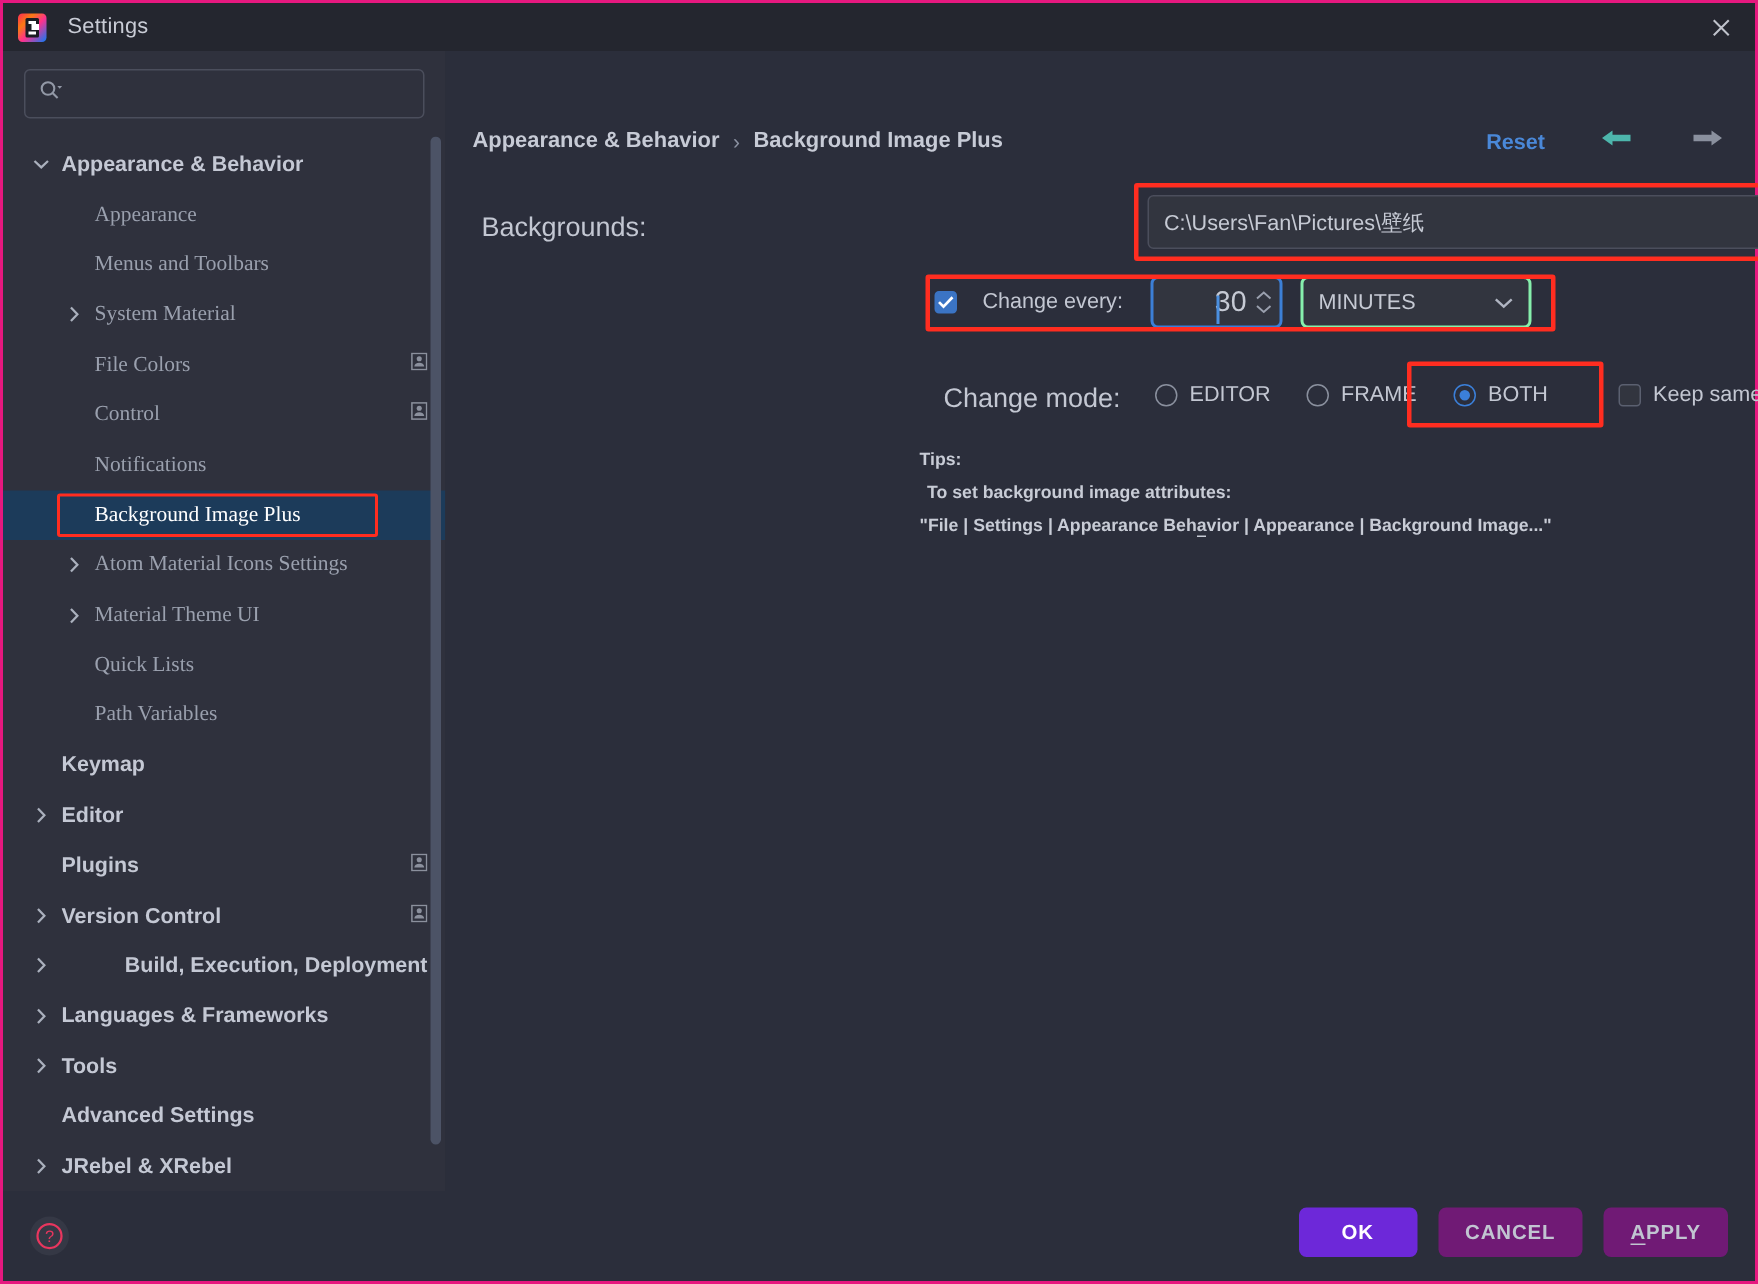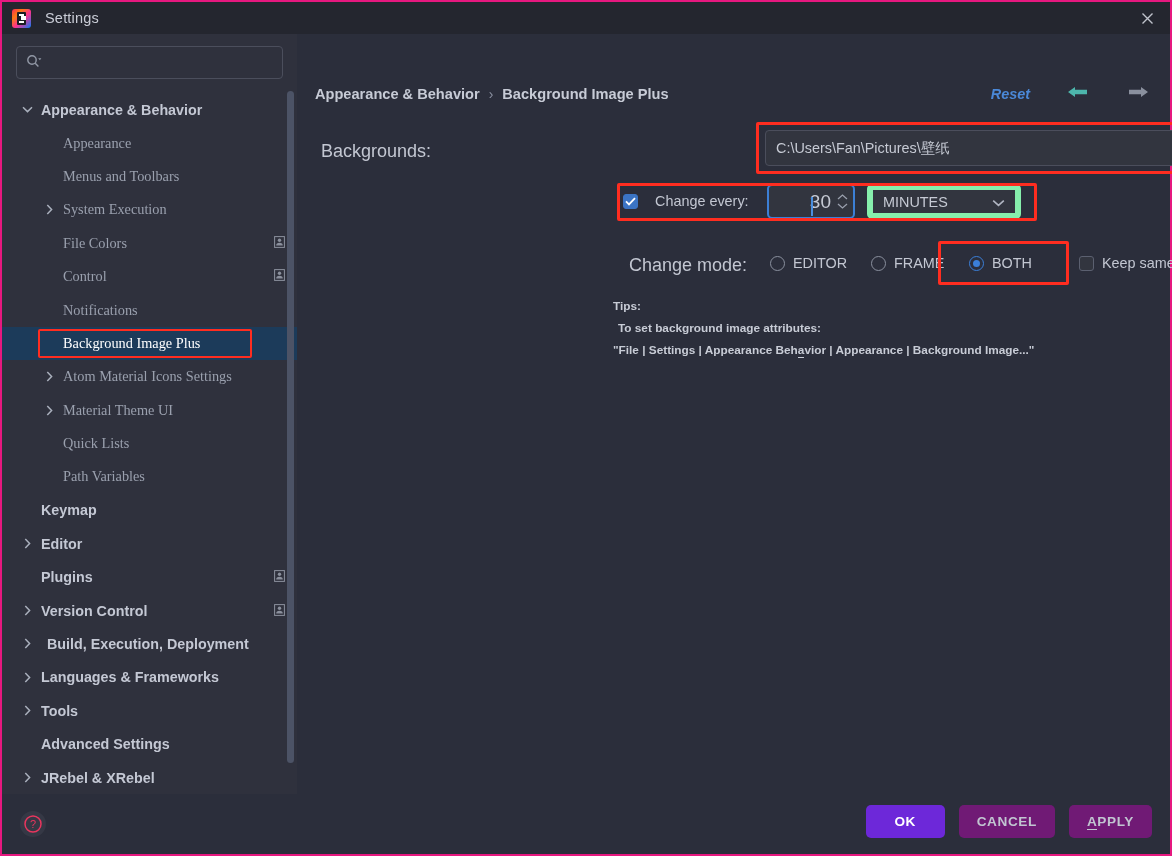--- a/index.html
+++ b/index.html
@@ -165,21 +165,21 @@
     display: flex; align-items: center;
     color: #c7cbd6;
     font-weight: bold;
     font-size: 14.6px;
   }
   .bc-sep { margin: 0 9px; color: #8c92a2; font-weight: normal; font-size: 14px; }
 
   .topright {
     position: absolute;
     right: 20px; top: 50px;
-    display: flex; align-items: center; gap: 36px; font-style: italic;
+    display: flex; align-items: center; gap: 36px;
   }
   .reset-link { color: #4a88d8; font-weight: bold; font-size: 14.4px; }
   .nav-arrow { display: block; }
 
   .row-label-left {
     position: absolute;
     color: #c3c7d2;
     font-size: 18px;
   }
 
@@ -225,21 +225,21 @@
     display: flex; flex-direction: column;
     align-items: center; justify-content: center;
     gap: 3px; padding-right: 4px;
   }
 
   .unit-select {
     position: absolute;
     left: 570px; top: 150px;
     width: 154px; height: 35px;
     background: #32353f;
-    border: 6px solid #86efac;
+    border: 2px solid #86efac;
     border-radius: 5px;
     display: flex; align-items: center;
     padding: 0 10px;
   }
   .unit-value { flex: 1; color: #c6cad4; font-size: 14.4px; }
 
   .checkbox {
     width: 15px; height: 15px;
     border-radius: 3px;
     border: 1px solid #5b6070;
@@ -374,21 +374,21 @@
           <div class="tree-row dim">
             <span class="arrow" style="margin-left: 40px;"></span>
             <span class="row-label" style="margin-left: 6px;">Menus and Toolbars</span>
           </div>
           <div class="tree-row dim">
             <span class="arrow" style="margin-left: 40px;">
               <svg width="7" height="11" viewBox="0 0 7 11">
                 <path d="M1.3 1 L5.6 5.5 L1.3 10" fill="none" stroke="#aab0bd" stroke-width="1.5"></path>
               </svg>
             </span>
-            <span class="row-label" style="margin-left: 6px;">System Execution</span>
+            <span class="row-label" style="margin-left: 6px;">System Material</span>
           </div>
           <div class="tree-row dim">
             <span class="arrow" style="margin-left: 40px;"></span>
             <span class="row-label" style="margin-left: 6px;">File Colors</span>
             <span class="badge-icon"><svg width="11" height="12" viewBox="0 0 11 12">
                 <rect x="0.6" y="0.6" width="9.8" height="10.8" fill="none" stroke="#aab0bd" stroke-width="1"></rect>
                 <circle cx="5.5" cy="4.2" r="1.7" fill="#aab0bd"></circle>
                 <path d="M2.2 9.4 a3.3 2.6 0 0 1 6.6 0 Z" fill="#aab0bd"></path>
               </svg></span>
           </div>
@@ -467,21 +467,21 @@
                 <circle cx="5.5" cy="4.2" r="1.7" fill="#aab0bd"></circle>
                 <path d="M2.2 9.4 a3.3 2.6 0 0 1 6.6 0 Z" fill="#aab0bd"></path>
               </svg></span>
           </div>
           <div class="tree-row bold">
             <span class="arrow" style="margin-left: 18px;">
               <svg width="7" height="11" viewBox="0 0 7 11">
                 <path d="M1.3 1 L5.6 5.5 L1.3 10" fill="none" stroke="#aab0bd" stroke-width="1.5"></path>
               </svg>
             </span>
-            <span class="row-label" style="margin-left: 12px;">Build, Execution, Deployment</span>
+            <span class="row-label" style="margin-left: 22px; text-align: right;">Build, Execution, Deployment</span>
           </div>
           <div class="tree-row bold">
             <span class="arrow" style="margin-left: 18px;">
               <svg width="7" height="11" viewBox="0 0 7 11">
                 <path d="M1.3 1 L5.6 5.5 L1.3 10" fill="none" stroke="#aab0bd" stroke-width="1.5"></path>
               </svg>
             </span>
             <span class="row-label" style="margin-left: 6px;">Languages &amp; Frameworks</span>
           </div>
           <div class="tree-row bold">

